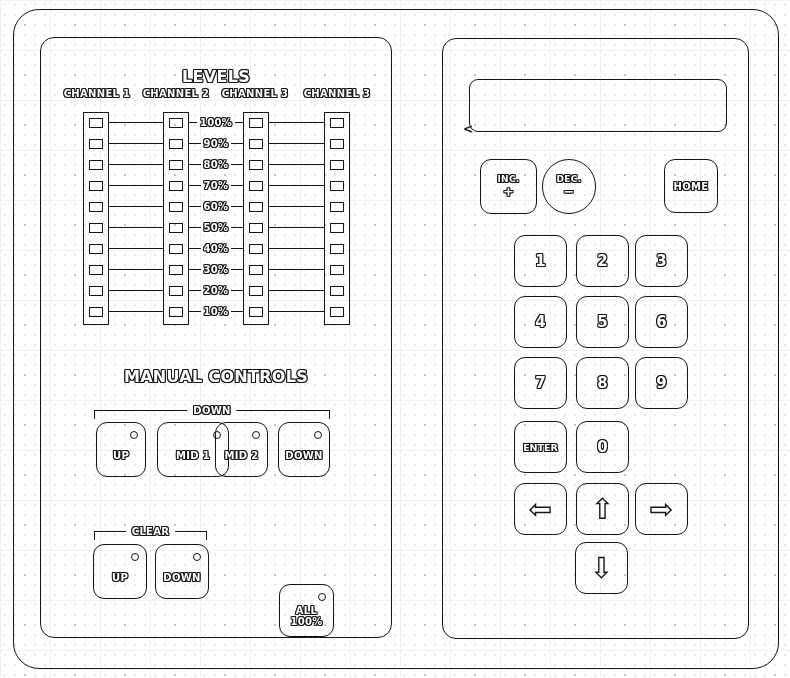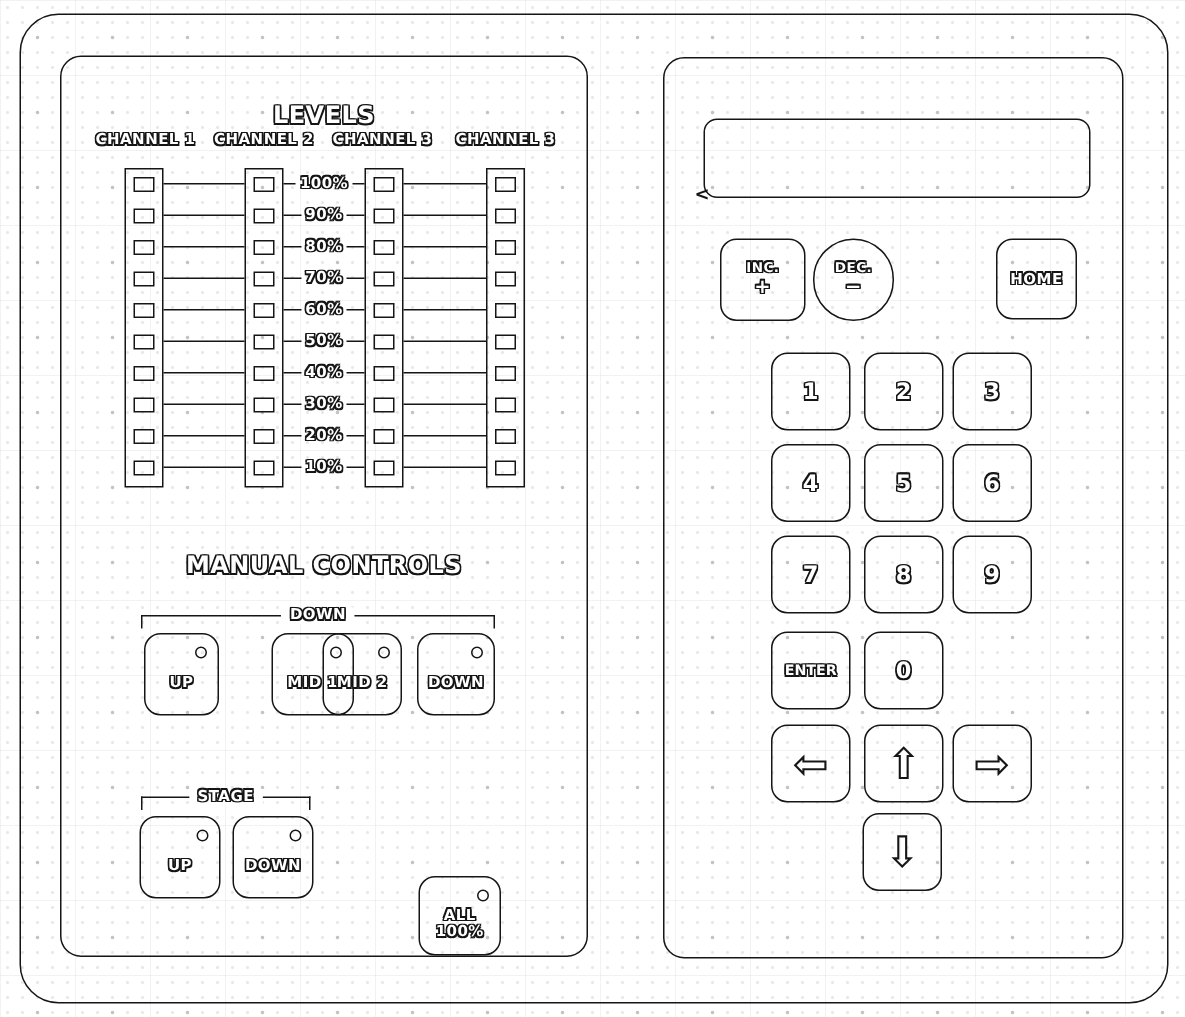--- a/index.html
+++ b/index.html
@@ -232,35 +232,35 @@
 
   <div class="title ot" style="top:329px">MANUAL CONTROLS</div>
 
   <div class="bracket" style="left:53px; top:372px; width:236px;">
     <span class="blabel ot">DOWN</span>
   </div>
   <div class="btn led-btn" style="left:55px; top:384px; width:50px; height:55px;">
     <span class="led-dot"></span>
     <span class="lbl ot">UP</span>
   </div>
-  <div class="btn led-btn" style="left:116px; top:384px; width:55px; height:55px;margin-left:24px;">
+  <div class="btn led-btn" style="left:116px; top:384px; width:72px; height:55px;">
     <span class="led-dot"></span>
     <span class="lbl ot">MID 1</span>
   </div>
   <div class="btn led-btn" style="left:174px; top:384px; width:53px; height:55px;">
     <span class="led-dot"></span>
     <span class="lbl ot">MID 2</span>
   </div>
   <div class="btn led-btn" style="left:237px; top:384px; width:52px; height:55px;">
     <span class="led-dot"></span>
     <span class="lbl ot">DOWN</span>
   </div>
 
   <div class="bracket" style="left:53px; top:493px; width:113px;">
-    <span class="blabel ot">STAGE</span>
+    <span class="blabel ot">CLEAR</span>
   </div>
   <div class="btn led-btn" style="left:52px; top:506px; width:54px; height:55px;">
     <span class="led-dot"></span>
     <span class="lbl ot">UP</span>
   </div>
   <div class="btn led-btn" style="left:114px; top:506px; width:54px; height:55px;">
     <span class="led-dot"></span>
     <span class="lbl ot">DOWN</span>
   </div>
 

